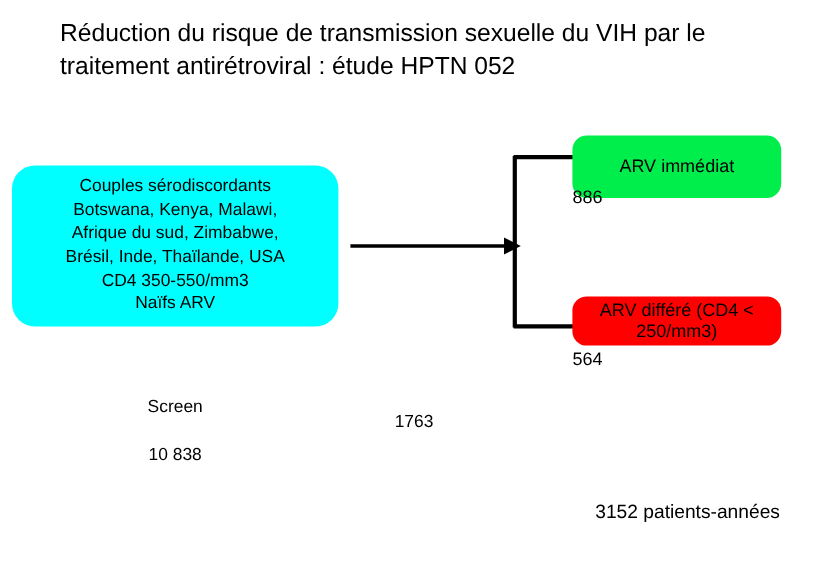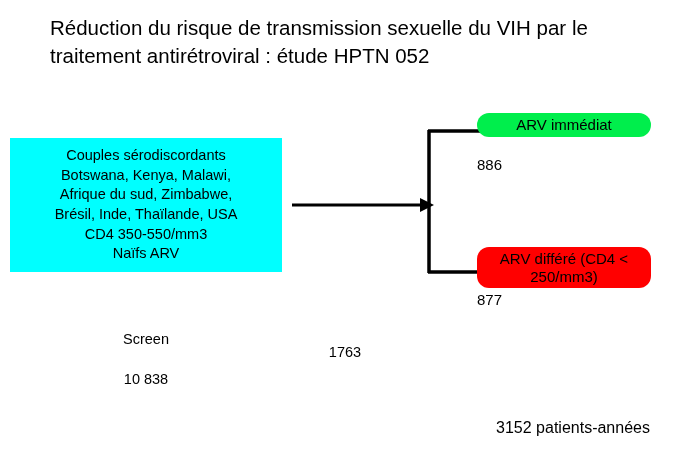--- a/index.html
+++ b/index.html
@@ -31,38 +31,39 @@
   }
 
   
   .flow-box {
     position: absolute;
     display: flex;
     align-items: center;
     justify-content: center;
     text-align: center;
     box-sizing: border-box;
+    border-radius: 19px;
   }
 
   .box-population {
     left: 10px;
     top: 138px;
     width: 272px;
     height: 134px;
     background: #00FFFF;
     font-size: 14.5px;
     line-height: 19.6px;
     white-space: pre-line;
   }
 
   .box-immediate {
     left: 477px;
     top: 113px;
     width: 174px;
-    height: 24px;
+    height: 52px;
     background: #00EE4C;
     border-radius: 12px;
     font-size: 15px;
     line-height: 18px;
   }
 
   .box-deferred {
     left: 477px;
     top: 247px;
     width: 174px;
@@ -140,21 +141,21 @@
 Botswana, Kenya, Malawi,
 Afrique du sud, Zimbabwe,
 Brésil, Inde, Thaïlande, USA
 CD4 350-550/mm3
 Naïfs ARV</div>
 
 <div class="flow-box box-immediate">ARV immédiat</div>
 <div class="arm-count count-immediate">886</div>
 
 <div class="flow-box box-deferred">ARV différé (CD4 &lt; 250/mm3)</div>
-<div class="arm-count count-deferred">877</div>
+<div class="arm-count count-deferred">564</div>
 
 <div class="stage-label stage-screen">
   <div>Screen</div>
   <div>10 838</div>
 </div>
 <div class="stage-label stage-random">
   <div>1763</div>
 </div>
 <div class="stage-label stage-analyse">
 </div>

